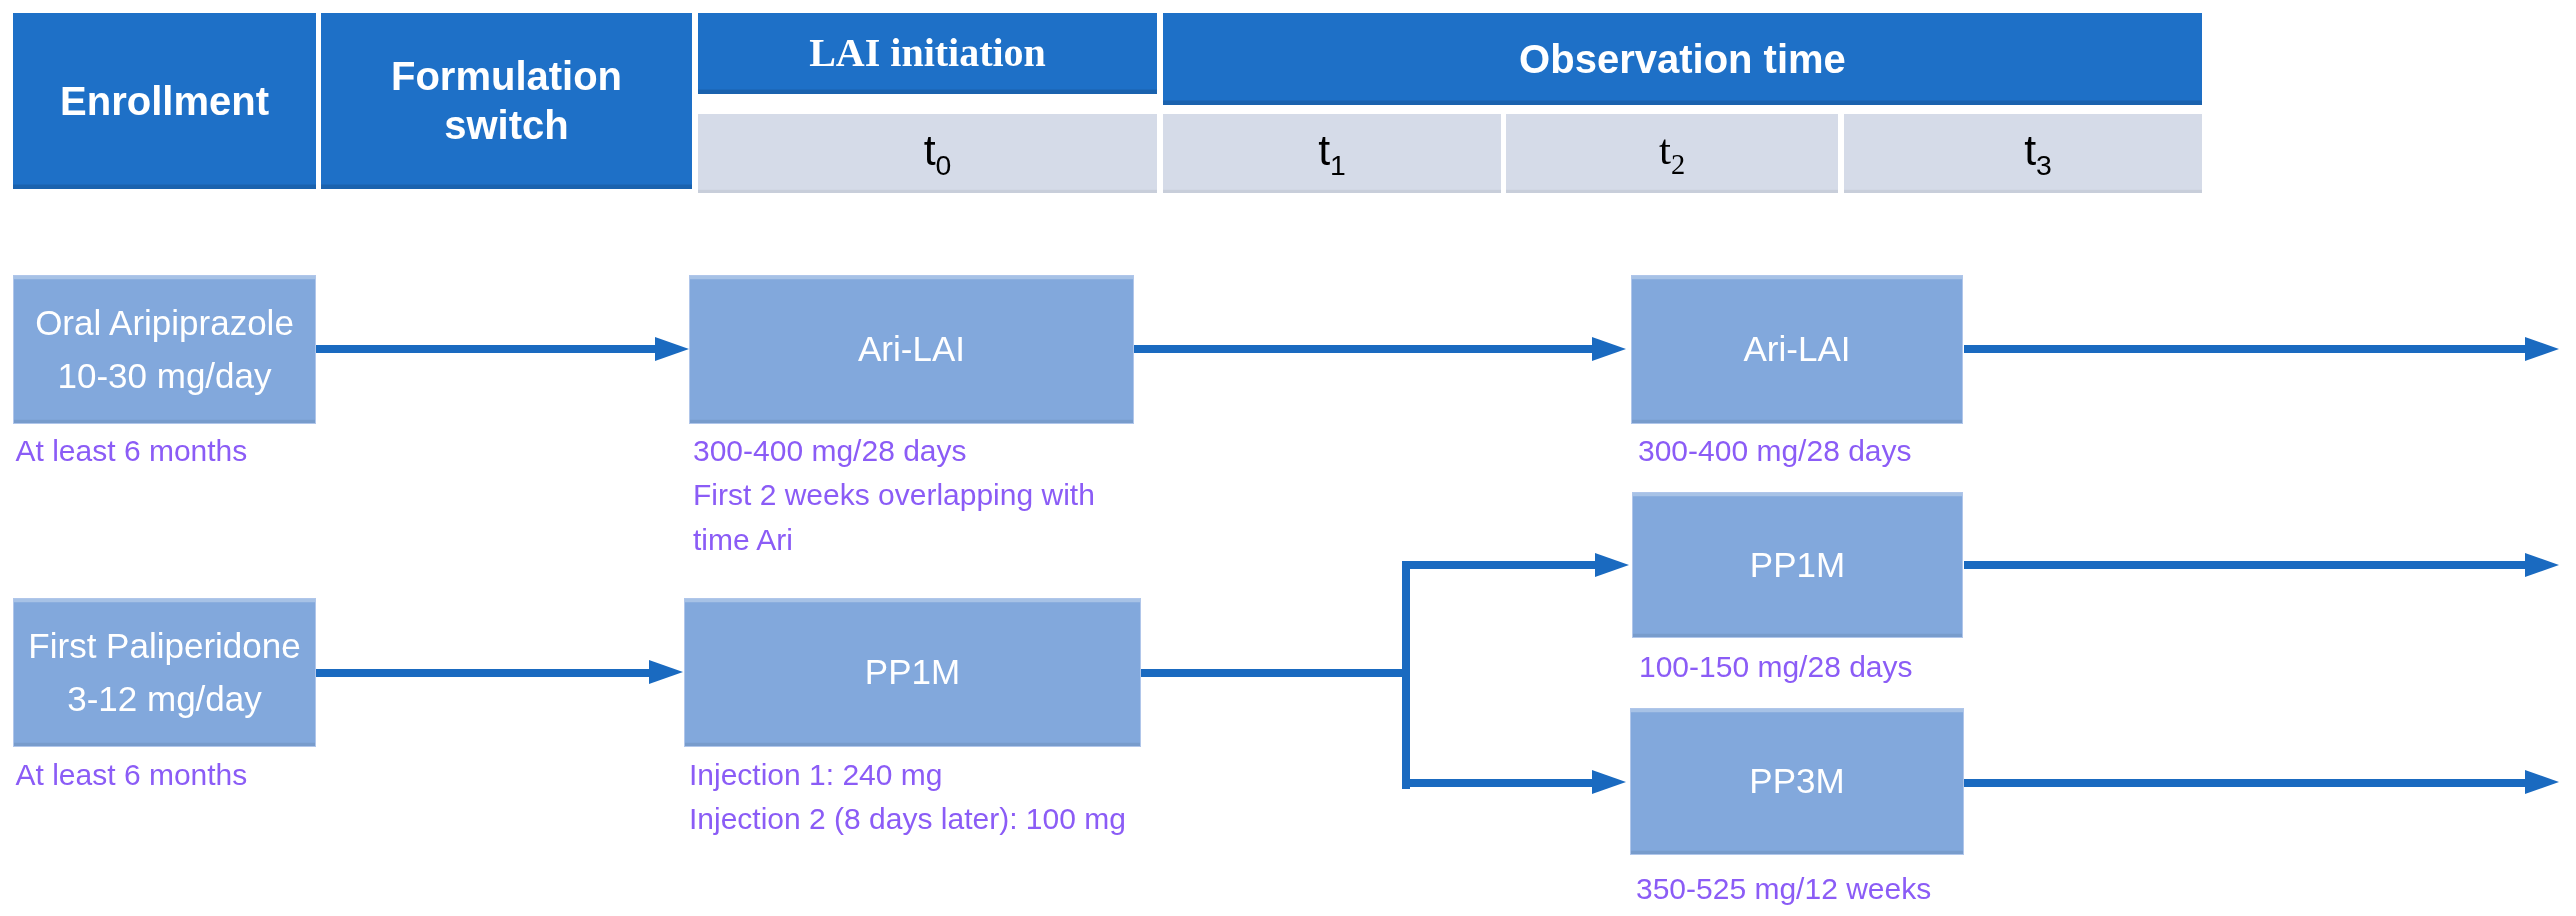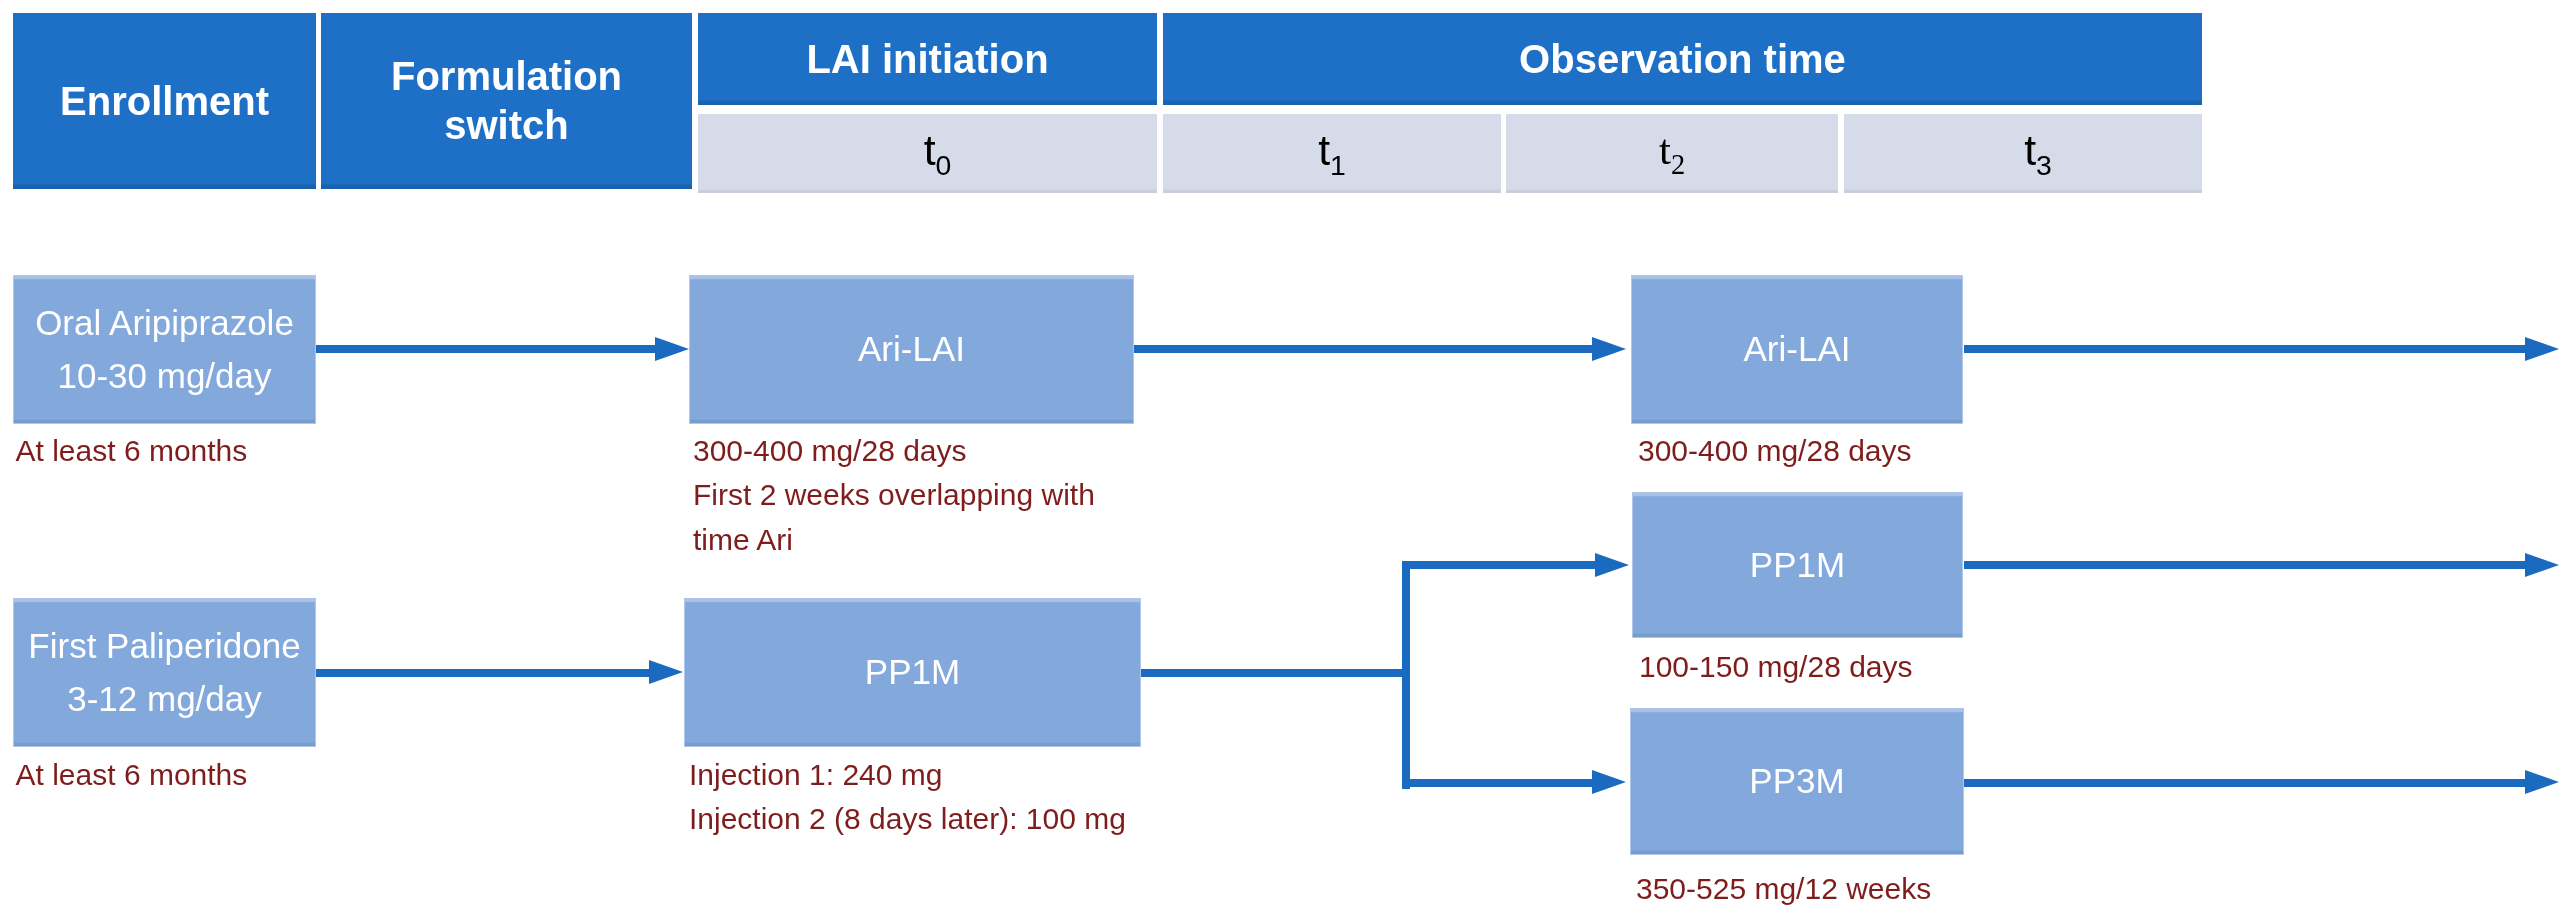--- a/index.html
+++ b/index.html
@@ -39,21 +39,21 @@
     border:1.9px solid #B0C6EA;
     color:#ffffff;
     display:flex;flex-direction:column;align-items:center;justify-content:center;
     text-align:center;
     font-size:35px;line-height:1.5;
     box-shadow: inset 0 3.2px 0 rgba(255,255,255,0.30), inset 0 -3.2px 0 rgba(0,0,0,0.07);
   }
 
   
   .cap{
-    color:#7f1d1d;font-size:30px;line-height:1.48;white-space:nowrap;
+    color:#8b5cf6;font-size:30px;line-height:1.48;white-space:nowrap;
     text-align:left;
   }
 
   
   .shaft{background:#1A6AC0;height:8.4px;}
   .vline{background:#1A6AC0;width:8.4px;}
   .head{
     width:0;height:0;
     border-top:12.3px solid transparent;
     border-bottom:12.3px solid transparent;
@@ -66,21 +66,21 @@
 <div class="canvas">
 
   <div class="abs phase" style="left:13px;top:13px;width:303px;height:176px;">
     <span class="lbl">Enrollment</span>
   </div>
 
   <div class="abs phase" style="left:321px;top:13px;width:371px;height:176px;justify-content:flex-end;">
     <span class="lbl">Formulation switch</span>
   </div>
 
-  <div class="abs phase" style="left:698px;top:13px;width:459px;height:92px;">
+  <div class="abs phase" style="left:698px;top:13px;width:459px;height:81px;font-family:Liberation Serif, serif;">
     <span class="lbl">LAI initiation</span>
   </div>
 
   <div class="abs phase" style="left:1163px;top:13px;width:1039px;height:92px;">
     <span class="lbl">Observation time</span>
   </div>
 
 
   <div class="abs tcell" style="left:698px;top:114px;width:459px;height:79px;padding-left:20px;">
     <span><span>t</span><sub>0</sub></span>

